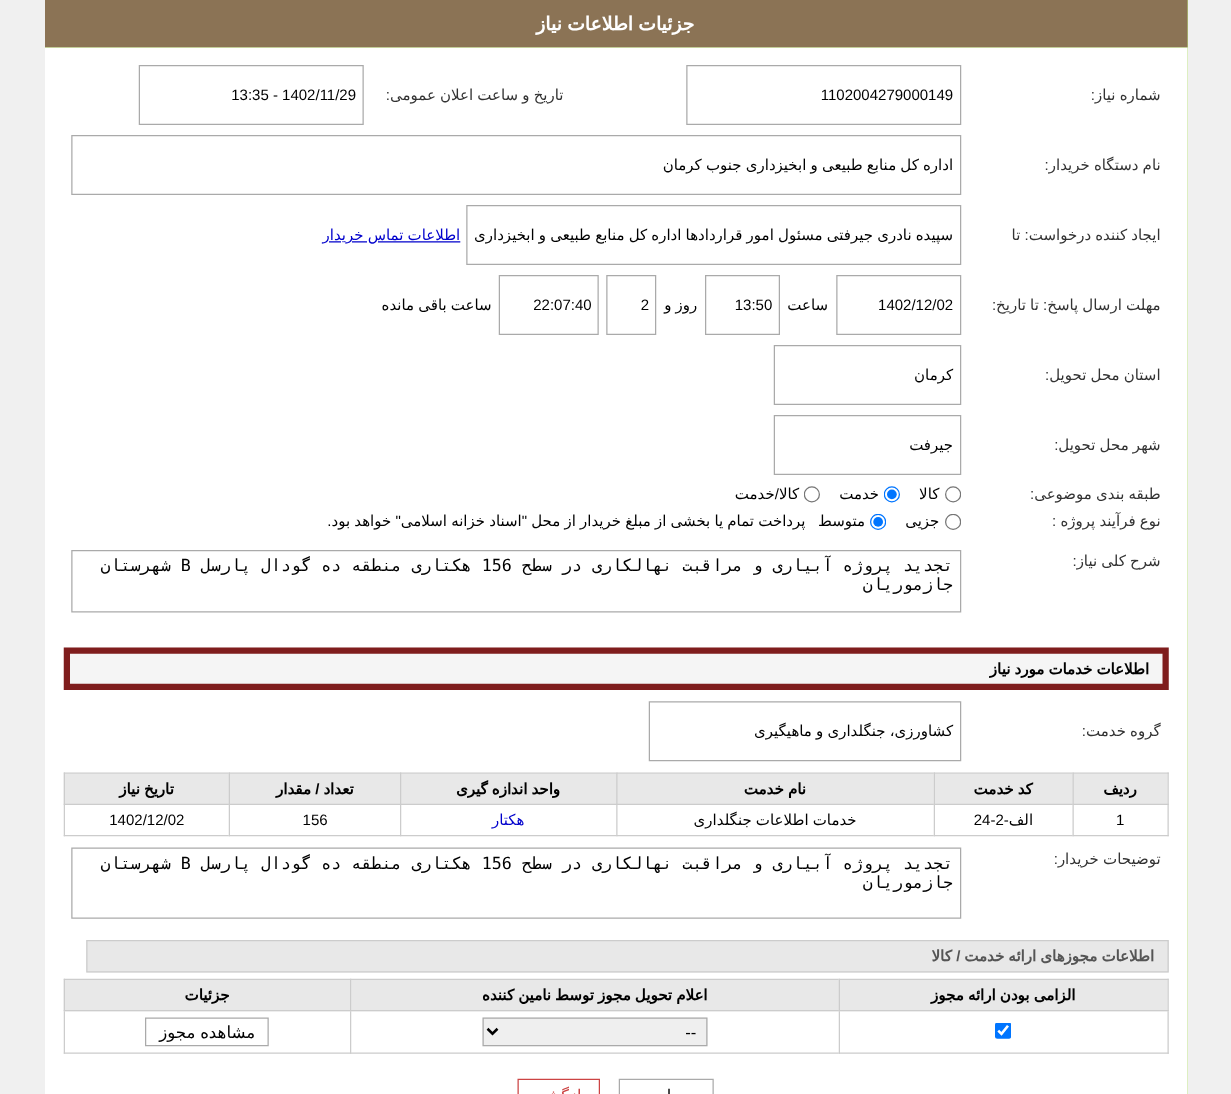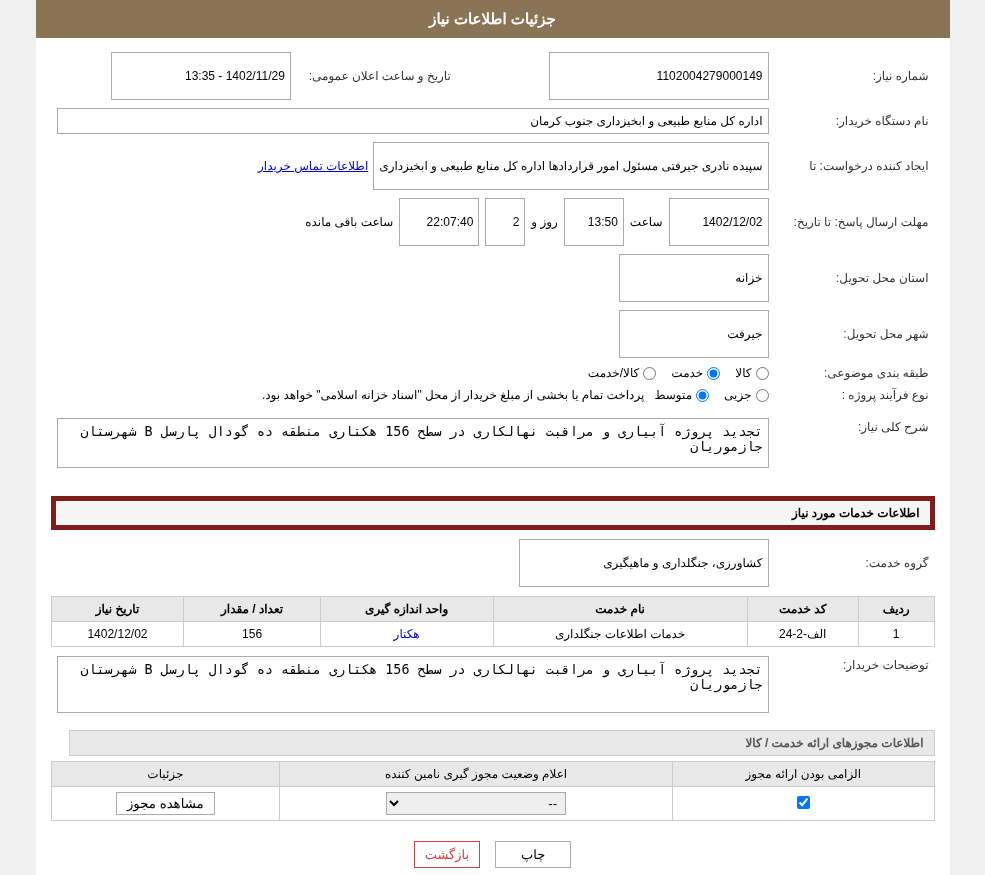--- a/index.html
+++ b/index.html
@@ -51,21 +51,21 @@
     }
     .input-box {
       border: 1px solid #aaa;
       padding: 16px 5px;
       background: #fff;
       display: inline-block;
     }
     .input-full {
       width: 100%;
       border: 1px solid #aaa;
-      padding: 5px 5px;
+      padding: 16px 5px;
     }
     .blue-link {
       color: #0000cc;
       text-decoration: underline;
     }
     .radio-group {
       display: flex;
       gap: 15px;
       align-items: center;
     }
@@ -108,21 +108,21 @@
     .perm-table {
       width: 100%;
       border-collapse: collapse;
       margin: 5px 0;
     }
     .perm-table th {
       background: #e8e8e8;
       border: 1px solid #ccc;
       padding: 5px 8px;
       text-align: center;
-      font-weight: normal;
+      font-weight: bold;
     }
     .perm-table td {
       border: 1px solid #ccc;
       padding: 5px 8px;
       text-align: center;
     }
     .view-btn {
       background: #fff;
       border: 1px solid #aaa;
       padding: 3px 10px;
@@ -235,21 +235,21 @@
               <span>22:07:40</span>
             </div>
             <span>ساعت باقی مانده</span>
           </div>
         </td>
       </tr>
       <tr>
         <td class="label-cell">استان محل تحویل:</td>
         <td colspan="4">
           <div class="input-box" style="min-width:150px;">
-            <span>خزانه</span>
+            <span>کرمان</span>
           </div>
         </td>
       </tr>
       <tr>
         <td class="label-cell">شهر محل تحویل:</td>
         <td colspan="4">
           <div class="input-box" style="min-width:150px;margin-left:43px;">
             <span>جیرفت</span>
           </div>
         </td>
@@ -355,21 +355,21 @@
       </tr>
     </tbody>
       </table>
 
     <div class="section-divider">اطلاعات مجوزهای ارائه خدمت / کالا</div>
 
     <table class="perm-table">
       <thead>
         <tr>
           <th>الزامی بودن ارائه مجوز</th>
-          <th>اعلام وضعیت مجوز گیری نامین کننده</th>
+          <th>اعلام تحویل مجوز توسط نامین کننده</th>
           <th>جزئیات</th>
         </tr>
       </thead>
       <tbody id="permits-tbody">
       <tr>
     <td>
       <input type="checkbox" checked="" style="pointer-events: none;">
     </td>
     <td>
       <select class="select-box">

